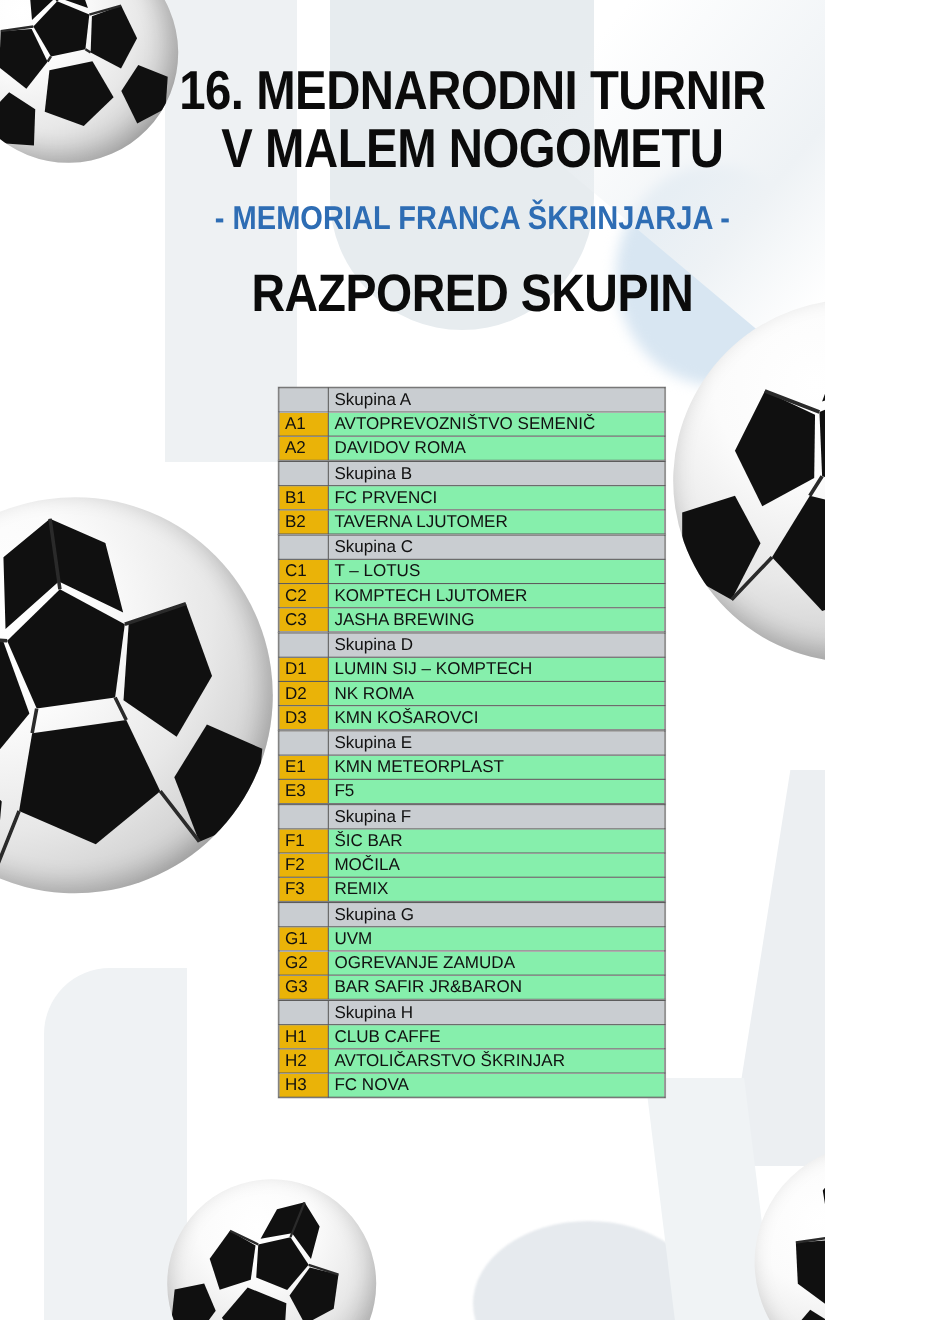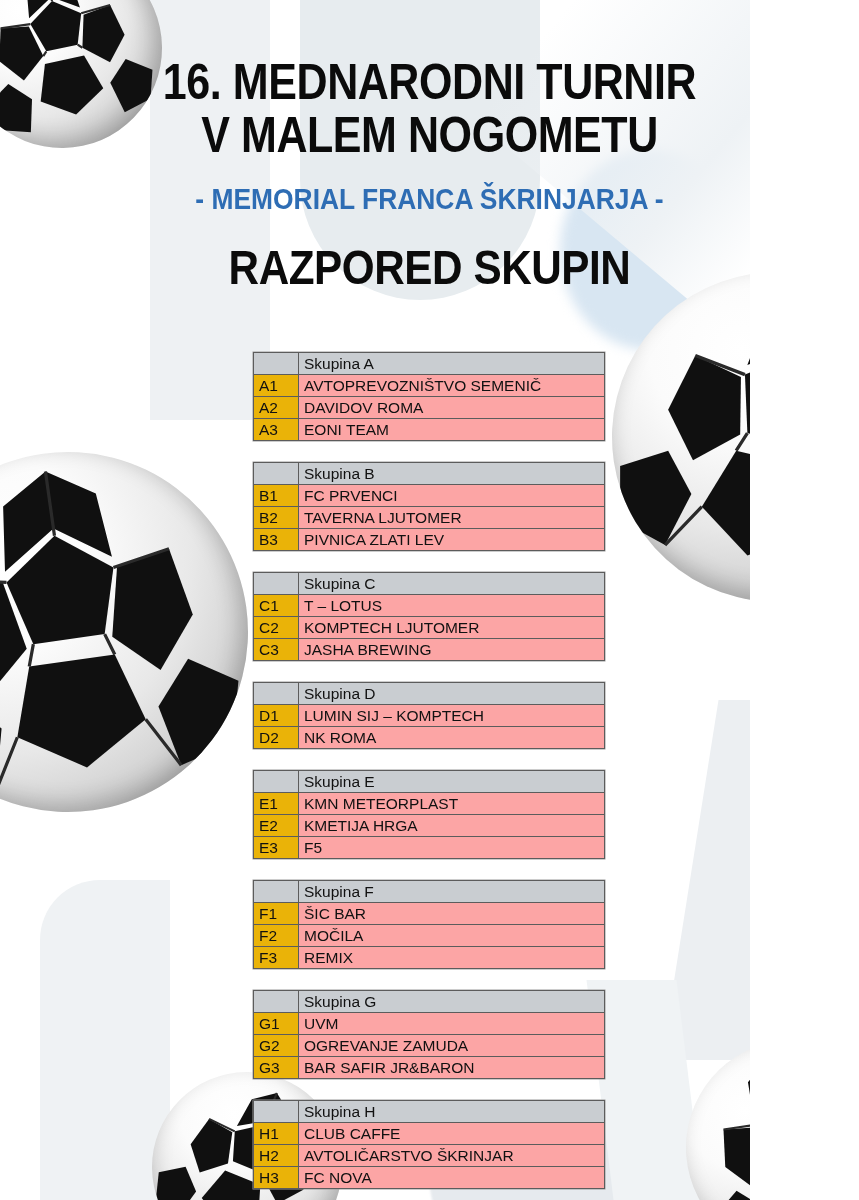--- a/index.html
+++ b/index.html
@@ -117,21 +117,20 @@
     position: absolute;
     left: 253px;
     top: 352px;
     width: 352px;
     z-index: 4;
   }
   .group-table {
     width: 352px;
     border-collapse: collapse;
     table-layout: fixed;
-    margin-bottom: 21px;
     background: #ffffff;
     box-shadow: 0 0 0 0.5px #9a9a9a;
   }
   .group-table:last-child { margin-bottom: 0; }
 
   .group-table col.c-code { width: 45px; }
 
   .group-table td, .group-table th {
     border: 1px solid #5c5c5c;
     height: 21px;
@@ -155,21 +154,21 @@
     background: #c9cdd1;
     font-weight: 400;
     font-size: 15.5px;
     color: #111111;
   }
   .cell-code {
     background: #eab308;
     font-size: 15px;
   }
   .cell-team {
-    background: #fca5a5;
+    background: #86efac;
     font-size: 16px;
   }
 </style>
 </head>
 <body>
 
 <div class="poster">
 
   <div class="bg-layer">
     <div class="wm-soft" style="left:300px; top:0px; width:240px; height:300px; border-radius:0 0 140px 140px; background:#e7ecef;"></div>
@@ -287,24 +286,20 @@
           <th class="hdr-name">Skupina A</th>
         </tr>
         <tr>
           <td class="cell-code">A1</td>
           <td class="cell-team">AVTOPREVOZNIŠTVO SEMENIČ</td>
         </tr>
         <tr>
           <td class="cell-code">A2</td>
           <td class="cell-team">DAVIDOV ROMA</td>
         </tr>
-        <tr>
-          <td class="cell-code">A3</td>
-          <td class="cell-team">EONI TEAM</td>
-        </tr>
       </tbody>
     </table>
 
     <table class="group-table">
       <colgroup>
           <col class="c-code">
           <col>
         </colgroup>
       <tbody>
         <tr>
@@ -312,24 +307,20 @@
           <th class="hdr-name">Skupina B</th>
         </tr>
         <tr>
           <td class="cell-code">B1</td>
           <td class="cell-team">FC PRVENCI</td>
         </tr>
         <tr>
           <td class="cell-code">B2</td>
           <td class="cell-team">TAVERNA LJUTOMER</td>
         </tr>
-        <tr>
-          <td class="cell-code">B3</td>
-          <td class="cell-team">PIVNICA ZLATI LEV</td>
-        </tr>
       </tbody>
     </table>
 
     <table class="group-table">
       <colgroup>
           <col class="c-code">
           <col>
         </colgroup>
       <tbody>
         <tr>
@@ -362,42 +353,42 @@
           <th class="hdr-name">Skupina D</th>
         </tr>
         <tr>
           <td class="cell-code">D1</td>
           <td class="cell-team">LUMIN SIJ – KOMPTECH</td>
         </tr>
         <tr>
           <td class="cell-code">D2</td>
           <td class="cell-team">NK ROMA</td>
         </tr>
+        <tr>
+          <td class="cell-code">D3</td>
+          <td class="cell-team">KMN KOŠAROVCI</td>
+        </tr>
       </tbody>
     </table>
 
     <table class="group-table">
       <colgroup>
           <col class="c-code">
           <col>
         </colgroup>
       <tbody>
         <tr>
           <th class="hdr-blank"></th>
           <th class="hdr-name">Skupina E</th>
         </tr>
         <tr>
           <td class="cell-code">E1</td>
           <td class="cell-team">KMN METEORPLAST</td>
         </tr>
         <tr>
-          <td class="cell-code">E2</td>
-          <td class="cell-team">KMETIJA HRGA</td>
-        </tr>
-        <tr>
           <td class="cell-code">E3</td>
           <td class="cell-team">F5</td>
         </tr>
       </tbody>
     </table>
 
     <table class="group-table">
       <colgroup>
           <col class="c-code">
           <col>

